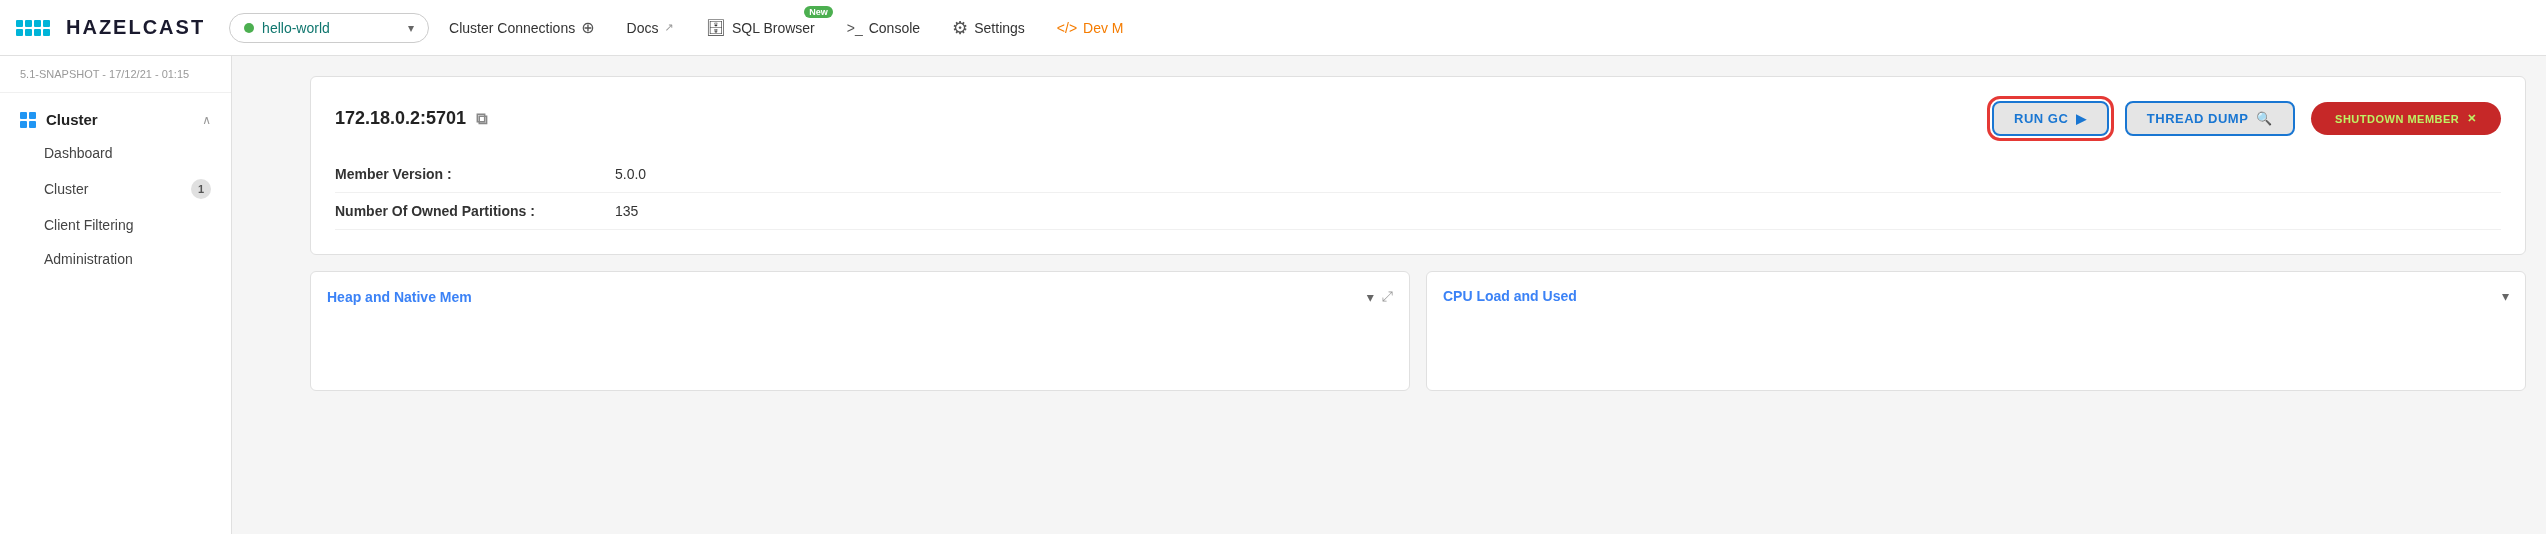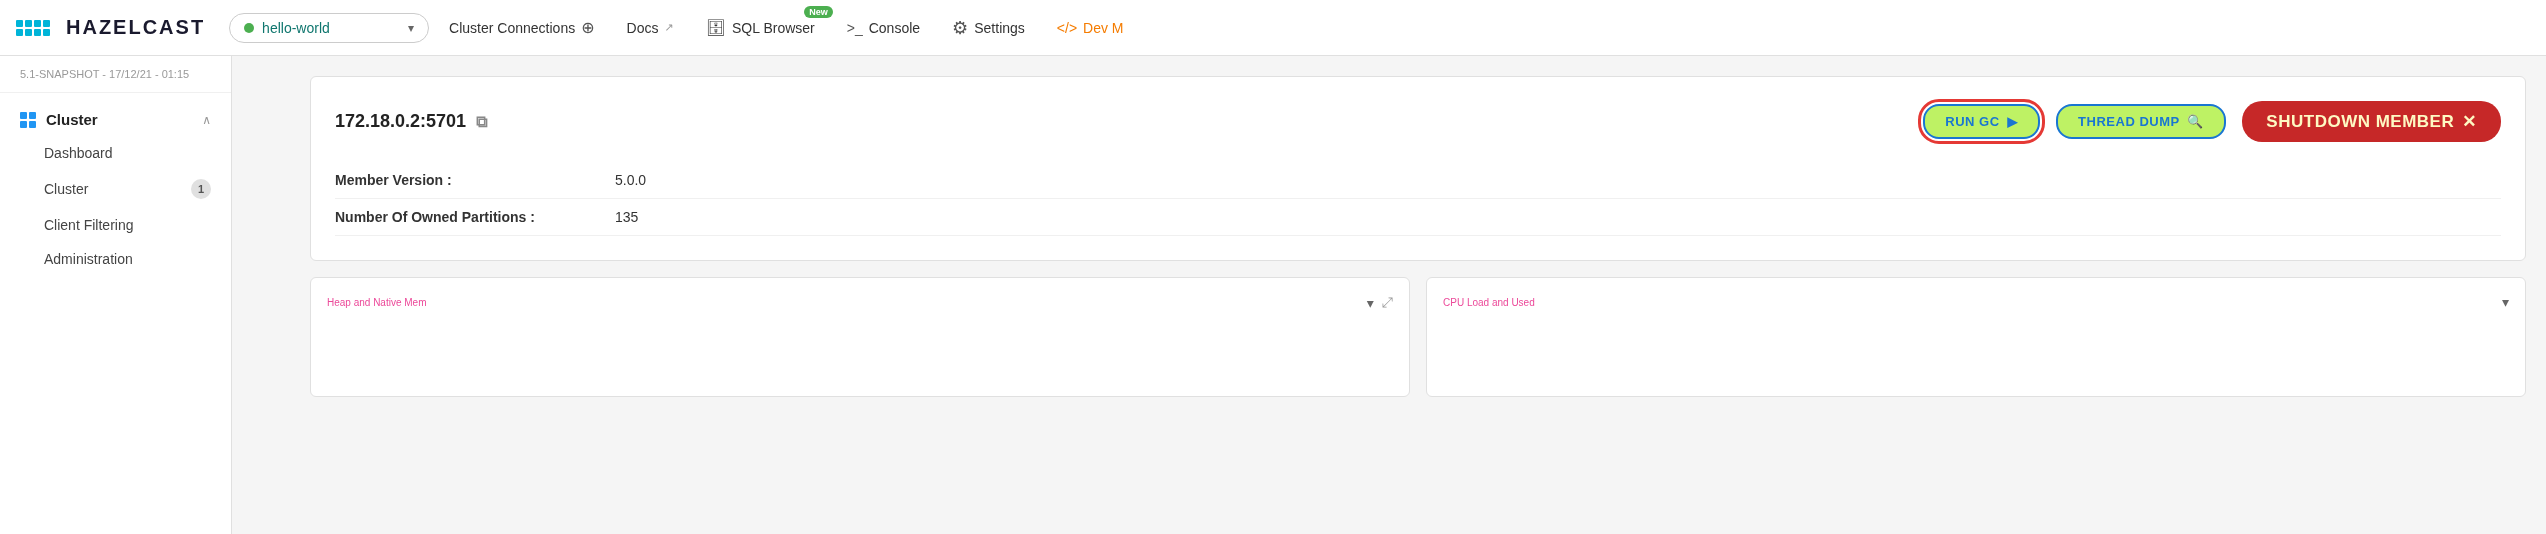--- a/index.html
+++ b/index.html
@@ -232,45 +232,45 @@
       display: flex;
       align-items: center;
       gap: 16px;
     }
 
     .btn-outlined {
       display: flex;
       align-items: center;
       gap: 8px;
       border: 2px solid #1976d2;
-      border-radius: 16px;
+      border-radius: 8px;
       padding: 8px 20px;
-      background: #bef264;
+      background: #e5e5e5;
       color: #1976d2;
       font-size: 13px;
       font-weight: 600;
       letter-spacing: 0.5px;
       cursor: pointer;
       white-space: nowrap;
     }
     .btn-outlined.highlighted {
       outline: 3px solid #e53935;
       outline-offset: 2px;
     }
 
     .btn-danger {
       display: flex;
       align-items: center;
       gap: 8px;
       border: none;
       border-radius: 20px;
       padding: 10px 24px;
       background: #c62828;
-      color: #fef9c3;
-      font-size: 17px;
+      color: #bef264;
+      font-size: 11px;
       font-weight: 600;
       letter-spacing: 0.5px;
       cursor: pointer;
       white-space: nowrap;
     }
 
     .member-info {
       display: grid;
       grid-template-columns: 260px 1fr;
       gap: 0;
@@ -304,23 +304,23 @@
       padding: 16px;
       flex: 1;
       min-height: 120px;
     }
     .chart-header {
       display: flex;
       align-items: center;
       justify-content: space-between;
     }
     .chart-title {
-      font-size: 10px;
-      color: #ec4899;
-      font-weight: 400;
+      font-size: 14px;
+      color: #3b82f6;
+      font-weight: 700;
     }
     .chart-controls {
       display: flex;
       align-items: center;
       gap: 8px;
     }
     .chart-expand {
       font-size: 14px;
       color: #999;
       cursor: pointer;

